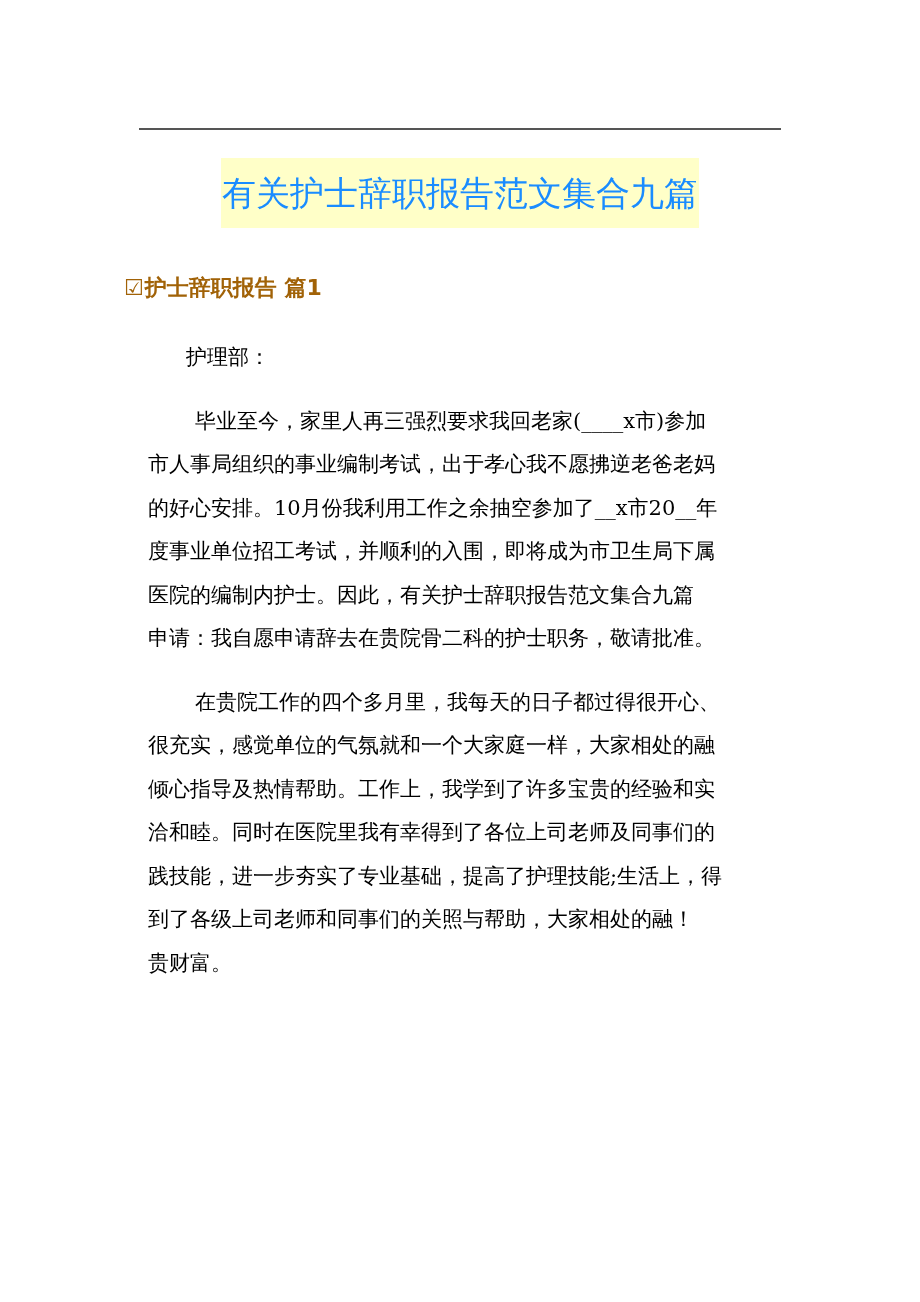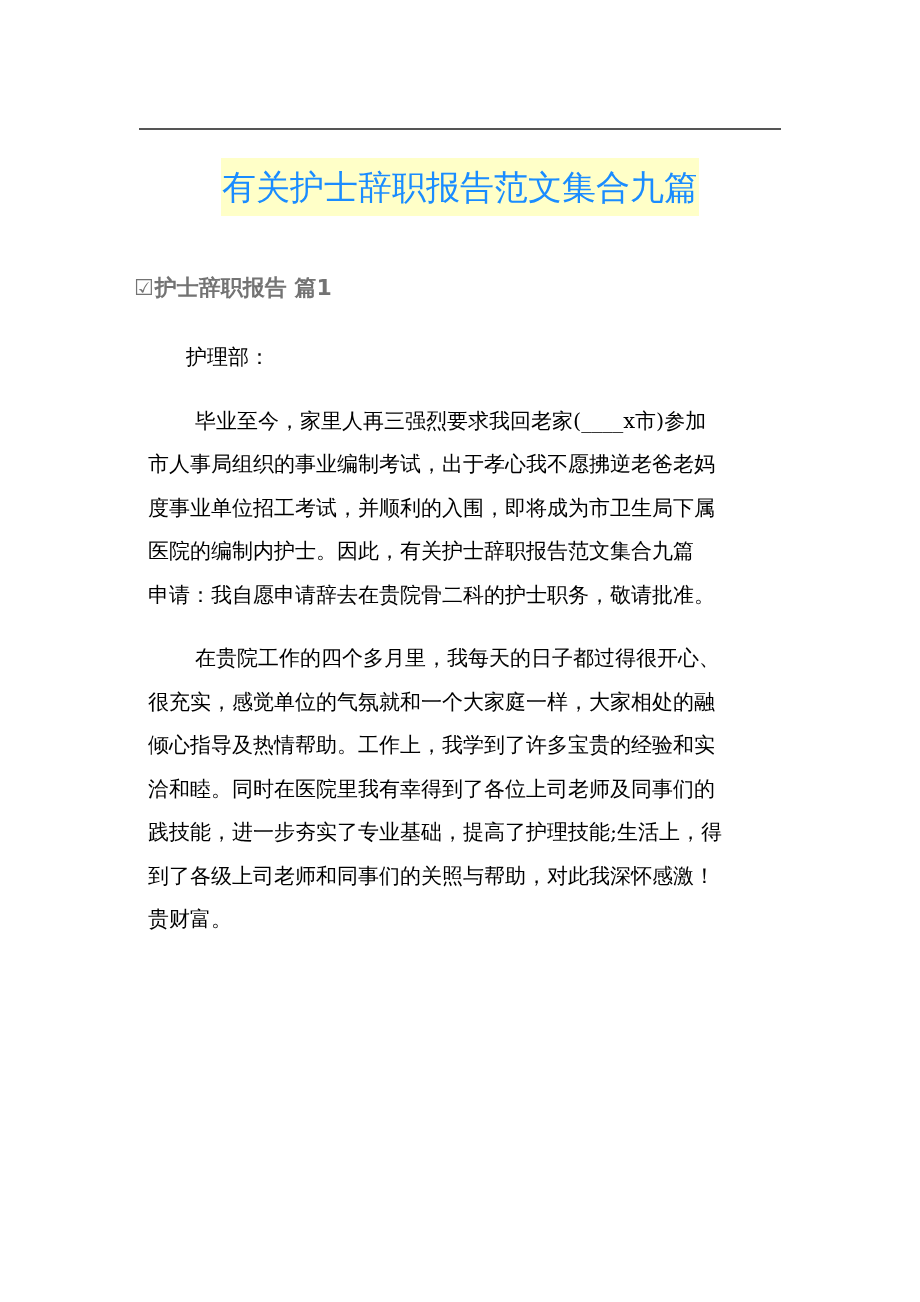--- a/index.html
+++ b/index.html
@@ -30,28 +30,28 @@
     width: 920px;
     text-align: center;
   }
   .title {
     display: inline-block;
     background: #ffffc8;
     color: #1a8cff;
     font-family: "DejaVu Sans", "Liberation Sans", sans-serif;
     font-size: 34px;
     line-height: 46px;
-    padding: 6px 1px;
+    padding: 12px 1px;
     letter-spacing: 0px;
   }
   .section-heading {
     position: absolute;
-    left: 134px;
+    left: 124px;
     top: 273px;
-    color: #737373;
+    color: #a16207;
     font-family: "DejaVu Sans", "Liberation Sans", sans-serif;
     font-weight: bold;
     font-size: 22px;
     line-height: 30px;
     white-space: nowrap;
   }
   .section-heading .check {
     font-weight: normal;
     margin-right: 1px;
   }
@@ -94,27 +94,28 @@
 <div class="section-heading">
   <span class="check">☑</span><span>护士辞职报告 篇1</span>
 </div>
 
 <div class="content">
   <div class="salutation">护理部：</div>
 
   <div class="para">
     <span class="line first">毕业至今，家里人再三强烈要求我回老家(____x市)参加</span>
     <span class="line">市人事局组织的事业编制考试，出于孝心我不愿拂逆老爸老妈</span>
+    <span class="line">的好心安排。10月份我利用工作之余抽空参加了__x市20__年</span>
     <span class="line">度事业单位招工考试，并顺利的入围，即将成为市卫生局下属</span>
     <span class="line">医院的编制内护士。因此，有关护士辞职报告范文集合九篇</span>
     <span class="line">申请：我自愿申请辞去在贵院骨二科的护士职务，敬请批准。</span>
   </div>
 
   <div class="para">
     <span class="line first">在贵院工作的四个多月里，我每天的日子都过得很开心、</span>
     <span class="line">很充实，感觉单位的气氛就和一个大家庭一样，大家相处的融</span>
     <span class="line">倾心指导及热情帮助。工作上，我学到了许多宝贵的经验和实</span>
     <span class="line">洽和睦。同时在医院里我有幸得到了各位上司老师及同事们的</span>
     <span class="line">践技能，进一步夯实了专业基础，提高了护理技能;生活上，得</span>
-    <span class="line">到了各级上司老师和同事们的关照与帮助，对此我深怀感激！</span>
+    <span class="line">到了各级上司老师和同事们的关照与帮助，大家相处的融！</span>
     <span class="line">贵财富。</span>
   </div>
 </div>
 
 </body></html>

